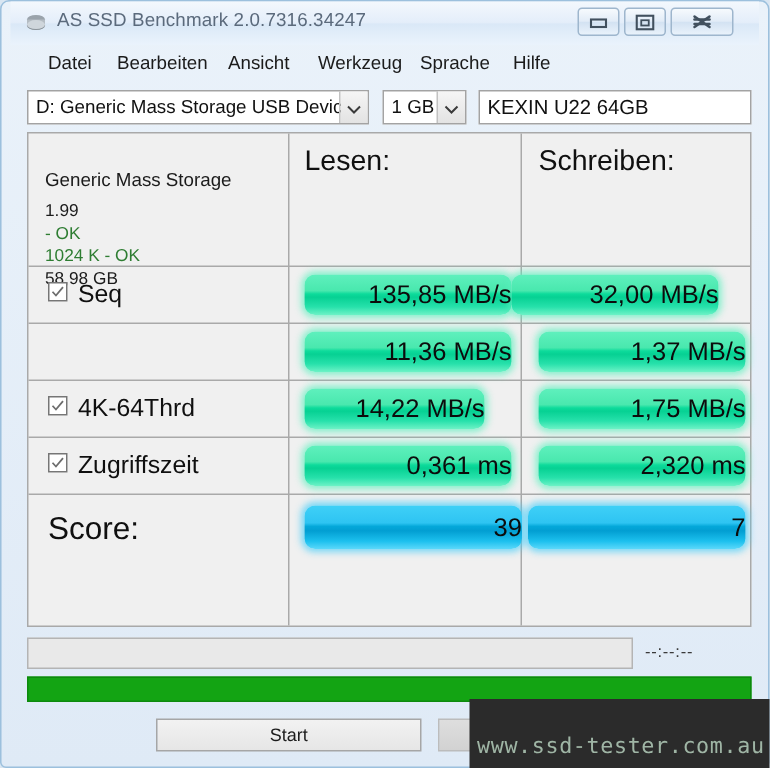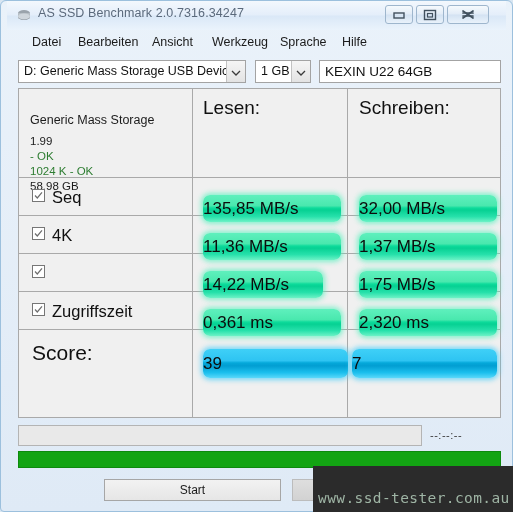--- a/index.html
+++ b/index.html
@@ -149,25 +149,24 @@
   .rowlabel .lbl { vertical-align:middle; }
 
   #scorelabel {
     position:absolute; left:13px; font-size:21px; color:#101010;text-align:center;
   }
 
   
   .pill {
     position:absolute;
     border-radius:7px;
-    text-align:left;
+    text-align:right;
     font-size:17px;
     color:#0c0c0c;
     line-height:1;
-    margin-top:12px;
   }
   .pill span { position:relative; z-index:2; }
   .pill-green {
     background: linear-gradient(180deg,
         #5ff0bd 0%, #49e8ae 40%, #0ddb9b 48%,
         #06d193 56%, #27e1ab 80%, #6df2c6 100%);
     box-shadow: 0 0 5px 2px rgba(90,240,190,.72);
   }
   .pill-blue {
     background: linear-gradient(180deg,
@@ -320,38 +319,31 @@
         <span class="colhead" style="left:184px">Lesen:</span>
 
         <div class="rowlabel" style="top:98px; left:13px">
           <span class="cb">
             <svg width="9" height="9" viewBox="0 0 9 9">
                 <path d="M1 4.5 L3.3 7 L8 1.4" fill="none" stroke="#6d6d6d" stroke-width="1.2"></path>
               </svg>
           </span><span class="lbl">Seq</span>
         </div>
         <div class="pill pill-green" style="left:184px; top:94px; width:138px; height:27px; line-height:27px"><span>135,85 MB/s</span></div>
-        <div class="pill pill-green" style="left:340px; top:94px; width:138px; height:27px; line-height:27px"><span>32,00 MB/s</span></div>
-
-        <div class="rowlabel" style="top:136px; left:13px">
-          <span class="cb">
-            <svg width="9" height="9" viewBox="0 0 9 9">
-                <path d="M1 4.5 L3.3 7 L8 1.4" fill="none" stroke="#6d6d6d" stroke-width="1.2"></path>
-              </svg>
-          </span><span class="lbl">4K</span>
-        </div>
+        <div class="pill pill-green" style="left:322px; top:94px; width:138px; height:27px; line-height:27px"><span>32,00 MB/s</span></div>
+
         <div class="pill pill-green" style="left:184px; top:132px; width:138px; height:27px; line-height:27px"><span>11,36 MB/s</span></div>
         <div class="pill pill-green" style="left:340px; top:132px; width:138px; height:27px; line-height:27px"><span>1,37 MB/s</span></div>
 
         <div class="rowlabel" style="top:174px; left:13px">
           <span class="cb">
             <svg width="9" height="9" viewBox="0 0 9 9">
                 <path d="M1 4.5 L3.3 7 L8 1.4" fill="none" stroke="#6d6d6d" stroke-width="1.2"></path>
               </svg>
-          </span>
+          </span><span class="lbl">4K-64Thrd</span>
         </div>
         <div class="pill pill-green" style="left:184px; top:170px; width:120px; height:27px; line-height:27px"><span>14,22 MB/s</span></div>
         <div class="pill pill-green" style="left:340px; top:170px; width:138px; height:27px; line-height:27px"><span>1,75 MB/s</span></div>
 
         <div class="rowlabel" style="top:212px; left:13px">
           <span class="cb">
             <svg width="9" height="9" viewBox="0 0 9 9">
                 <path d="M1 4.5 L3.3 7 L8 1.4" fill="none" stroke="#6d6d6d" stroke-width="1.2"></path>
               </svg>
           </span><span class="lbl">Zugriffszeit</span>

